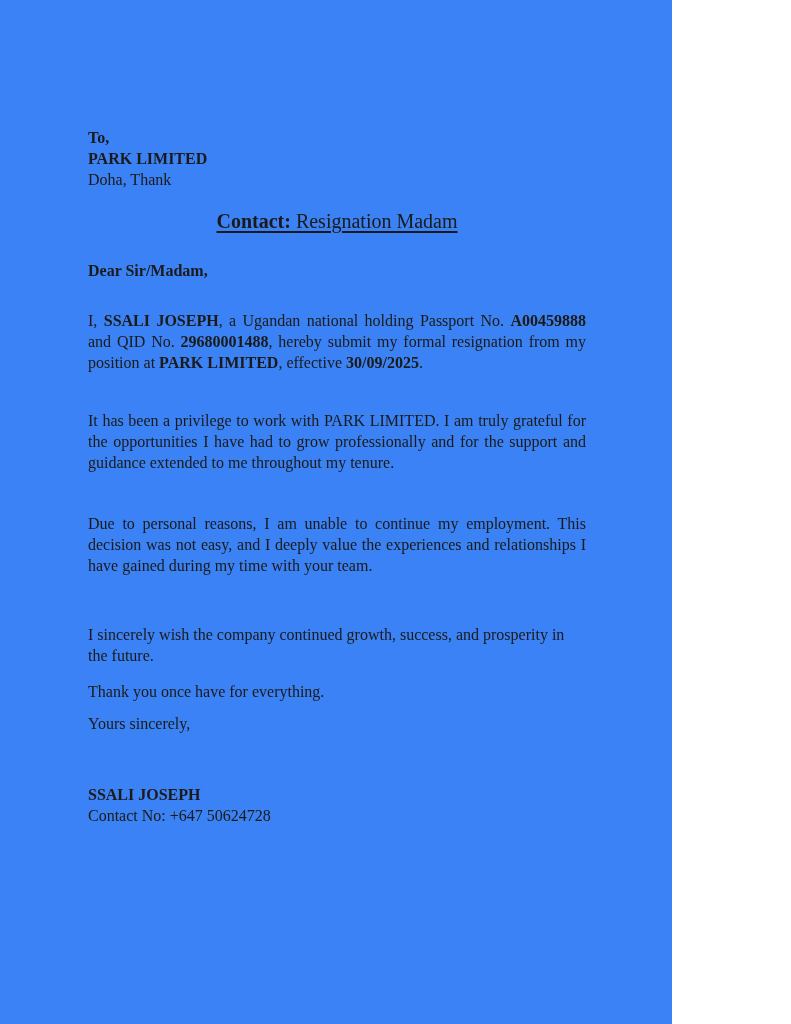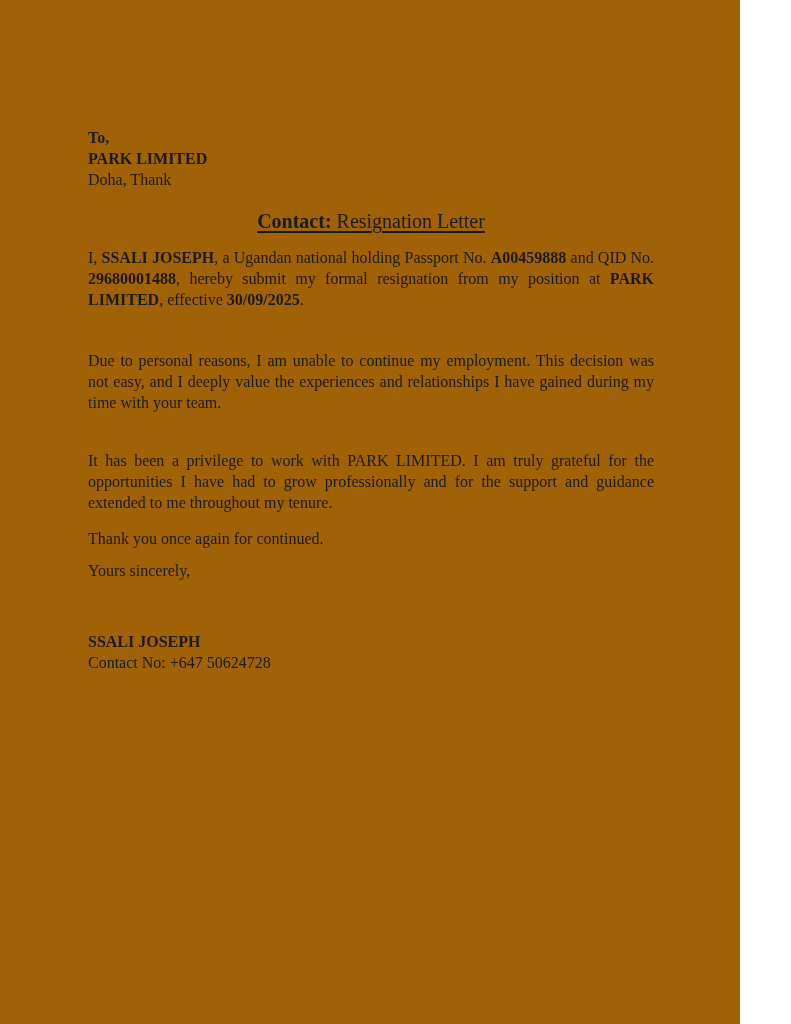--- a/index.html
+++ b/index.html
@@ -2,23 +2,23 @@
 <html><head>
 <meta charset="utf-8">
 <style>
   html, body {
     margin: 0;
     padding: 0;
     background: #ffffff;
   }
   .page {
     position: relative;
-    width: 740px;
+    width: 672px;
     height: 1024px;
-    background: #a16207;
+    background: #3b82f6;
     color: #1a1a1a;
     font-family: "Liberation Serif", "DejaVu Serif", serif;
     font-size: 16px;
     line-height: 21px;
     box-sizing: border-box;
     padding: 127px 86px 0 88px;
     overflow: hidden;
   }
   .recipient div {
     line-height: 21px;
@@ -37,21 +37,21 @@
   .salutation {
     margin-top: 26px;
     font-weight: bold;
   }
   p {
     margin: 0;
   }
   .para-justify {
     text-align: justify;
   }
-  .p-intro   { margin-top: 13px; }
+  .p-intro   { margin-top: 29px; }
   .p-body2   { margin-top: 37px; }
   .p-body3   { margin-top: 40px; }
   .p-wish    { margin-top: 48px; }
   .p-thanks  { margin-top: 15px; }
   .p-closing { margin-top: 11px; }
   .signature-block {
     margin-top: 50px;
   }
   .signature-block div {
     line-height: 21px;
@@ -62,32 +62,34 @@
 
 <div class="page">
 
   <div class="recipient">
     <div class="bold">To,</div>
     <div class="bold">PARK LIMITED</div>
     <div>Doha, Thank</div>
   </div>
 
   <div class="subject-line">
-    <span class="subject-underline"><span class="bold">Contact:</span><span> Resignation Letter</span></span>
+    <span class="subject-underline"><span class="bold">Contact:</span><span> Resignation Madam</span></span>
   </div>
 
+  <div class="salutation">Dear Sir/Madam,</div>
 
   <p class="para-justify p-intro"><span>I, </span><span class="bold">SSALI JOSEPH</span><span>, a Ugandan national holding Passport No. </span><span class="bold">A00459888</span><span> and QID No. </span><span class="bold">29680001488</span><span>, hereby submit my formal resignation from my position at </span><span class="bold">PARK LIMITED</span><span>, effective </span><span class="bold">30/09/2025</span><span>.</span></p>
 
+  <p class="para-justify p-body2">It has been a privilege to work with PARK LIMITED. I am truly grateful for the opportunities I have had to grow professionally and for the support and guidance extended to me throughout my tenure.</p>
+
   <p class="para-justify p-body3">Due to personal reasons, I am unable to continue my employment. This decision was not easy, and I deeply value the experiences and relationships I have gained during my time with your team.</p>
 
-  <p class="para-justify p-body2">It has been a privilege to work with PARK LIMITED. I am truly grateful for the opportunities I have had to grow professionally and for the support and guidance extended to me throughout my tenure.</p>
+  <p class="p-wish">I sincerely wish the company continued growth, success, and prosperity in the future.</p>
 
-
-  <p class="p-thanks">Thank you once again for continued.</p>
+  <p class="p-thanks">Thank you once have for everything.</p>
 
   <p class="p-closing">Yours sincerely,</p>
 
   <div class="signature-block">
     <div class="bold">SSALI JOSEPH</div>
     <div>Contact No: +647 50624728</div>
   </div>
 
 </div>
 

